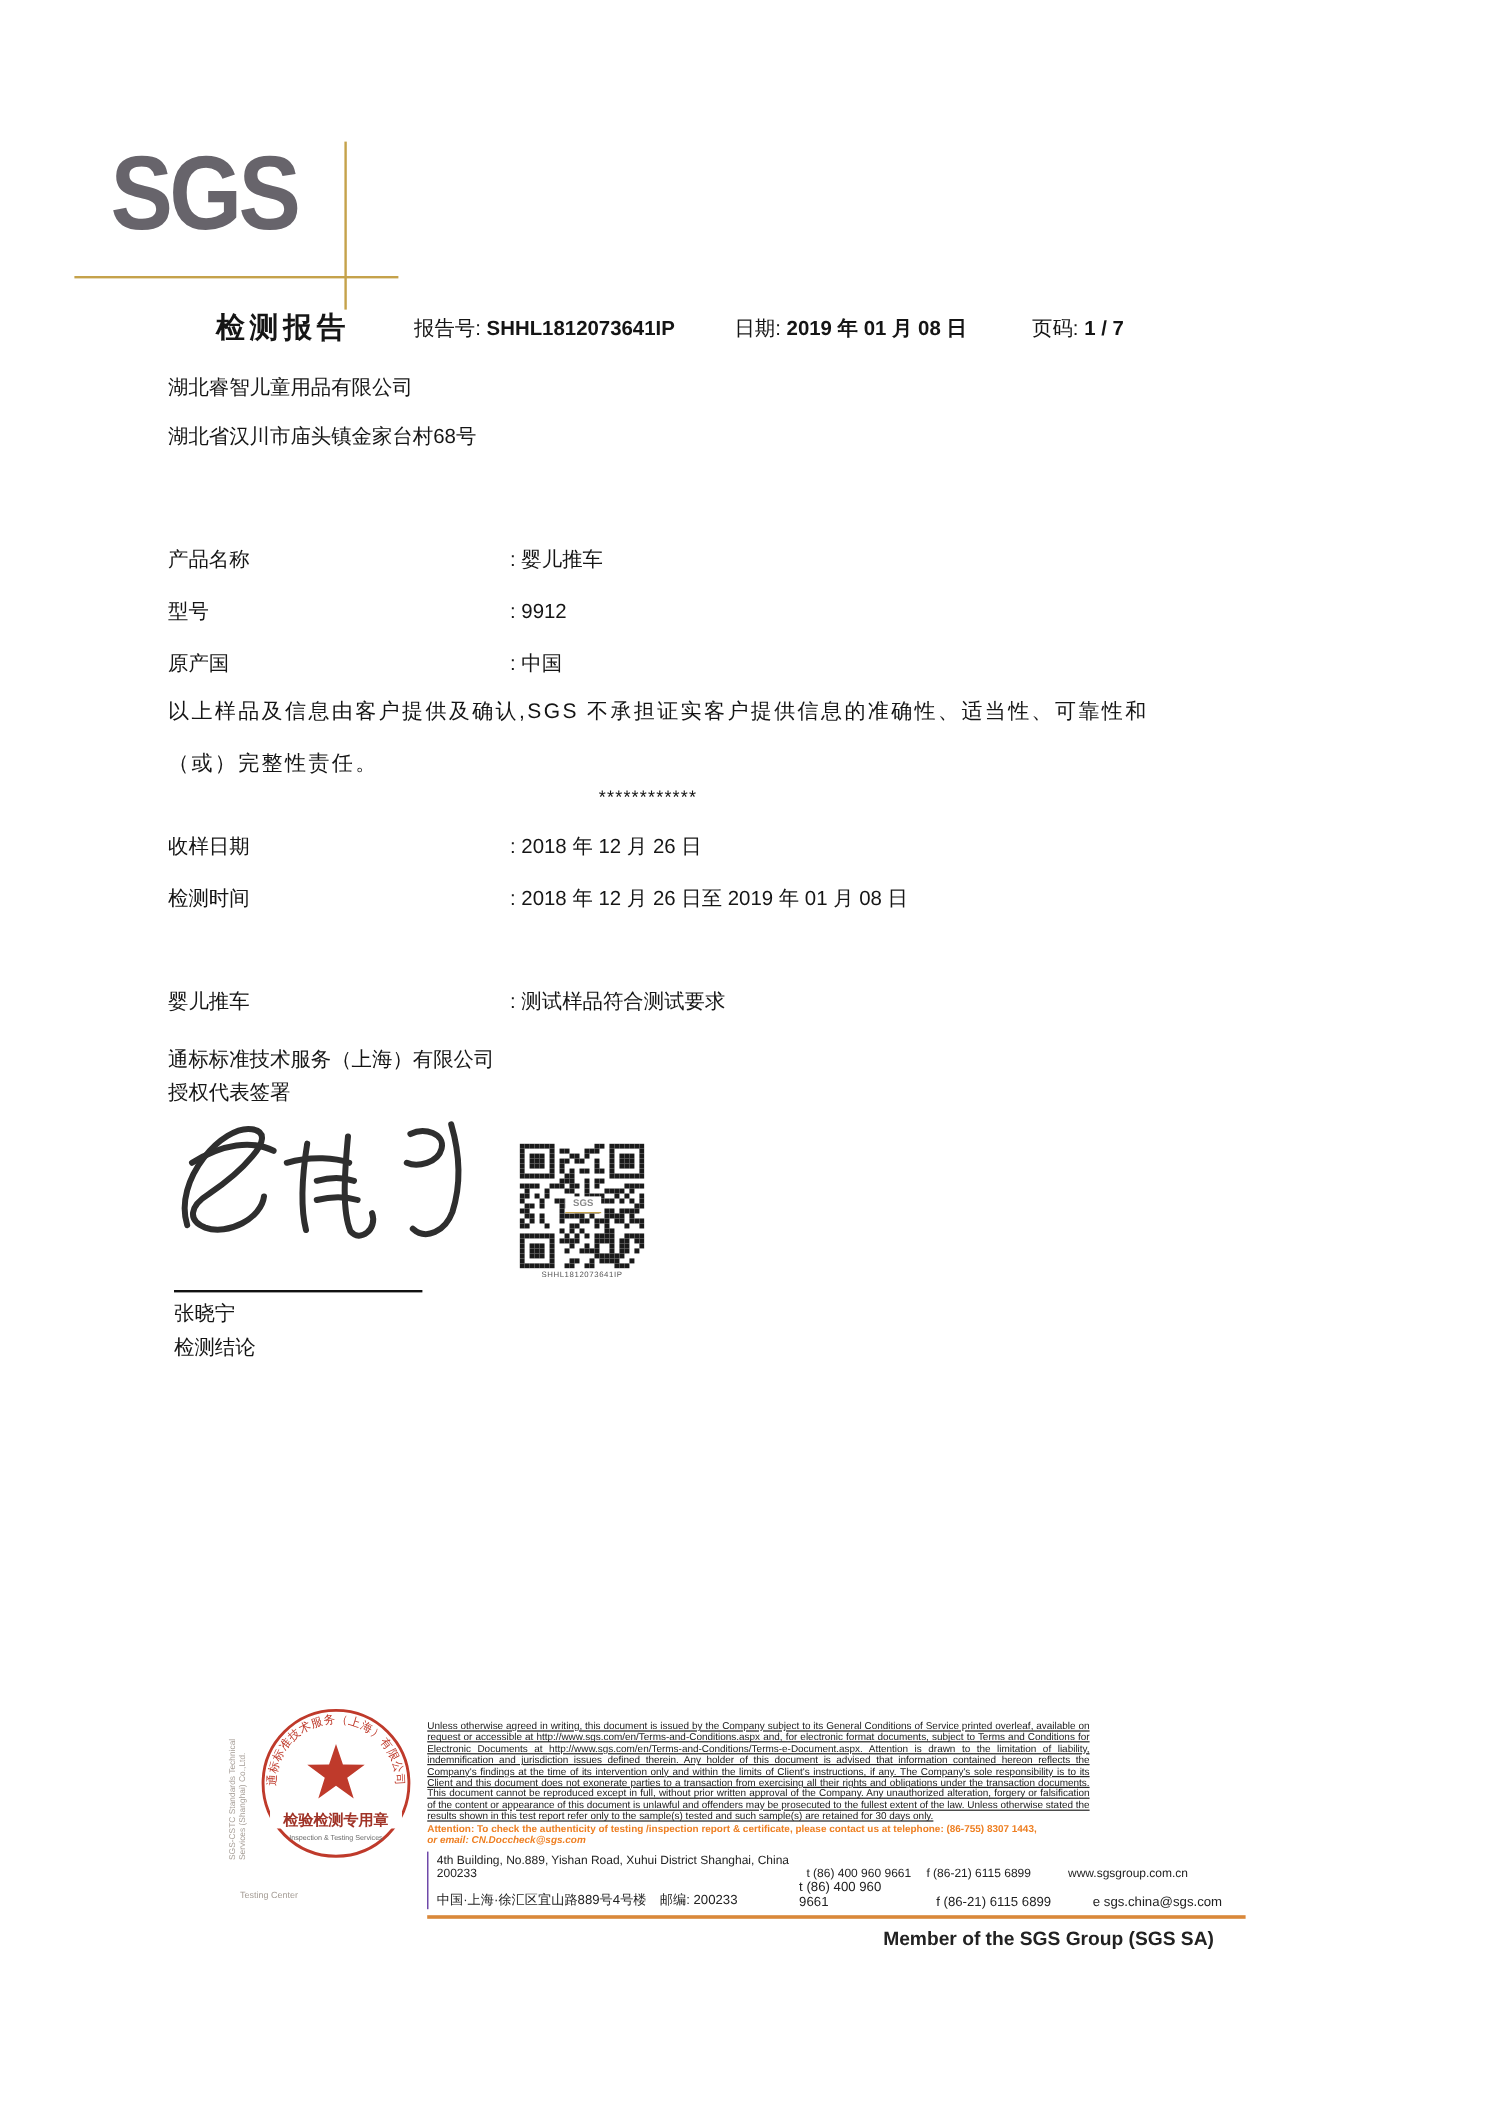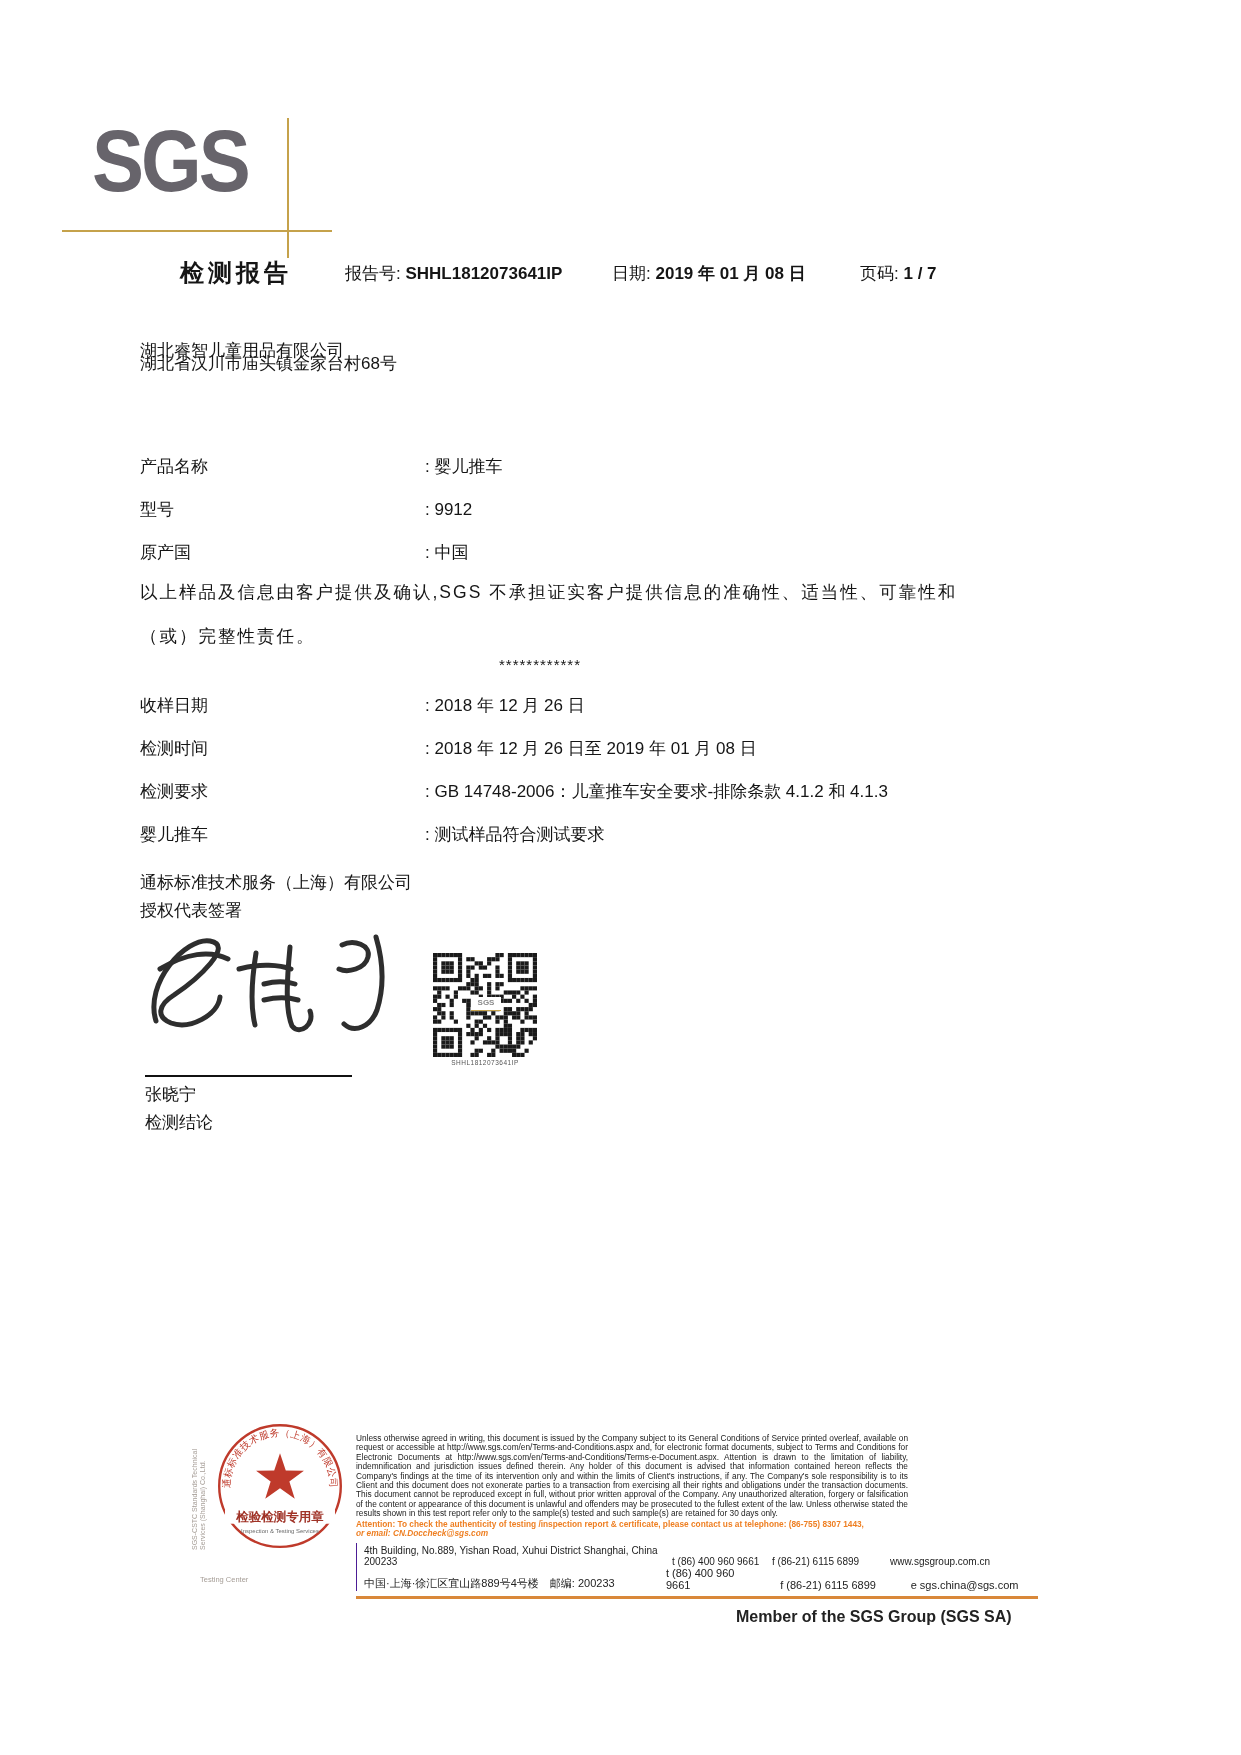--- a/index.html
+++ b/index.html
@@ -31,21 +31,21 @@
   .qr-wrap{width:104px;height:104px;background:#fff;}
   .qr-center{position:absolute;left:38px;top:44px;width:30px;height:13px;background:#fff;
              font-size:8px;font-weight:bold;color:#8a8a8a;text-align:center;line-height:12px;
              border-bottom:1px solid #c5a24b;}
   .qr-caption{font-size:6.5px;letter-spacing:0.5px;color:#555;text-align:center;width:104px;}
 
   
   .seal-side{writing-mode:vertical-rl;transform:rotate(180deg);font-size:7px;color:#a59d96;
              height:126px;line-height:8px;}
   .seal-bottom{font-size:7.5px;color:#a59d96;}
-  .terms{font-size:8.3px;line-height:9.4px;text-align:justify;color:#222;width:552px;}
+  .terms{font-size:8.3px;line-height:9.4px;text-align:justify;color:#222;width:552px;text-decoration:underline;}
   .attention{font-size:8.3px;line-height:9.6px;font-weight:bold;color:#ee7f22;width:552px;margin-top:1px;}
   .addr-block{border-left:1px solid #4c1d95;padding-left:7px;margin-top:4px;}
   .addr-row{display:flex;align-items:flex-end;height:24px;font-size:10px;color:#222;}
   .addr-row .a{width:308px;}
   .addr-row .t{width:100px;}
   .addr-row .f{width:118px;}
   .addr-row .s{width:150px;}
   .addr-cn{font-size:11px;gap:24px;}
   .footer-rule{background:#d9883a;height:3px;width:682px;margin-top:5px;}
   .member{font-size:16px;color:#222;margin-top:9px;margin-left:380px;font-weight:bold;}
@@ -68,21 +68,21 @@
   </div>
   <div class="abs meta" style="left:612px;top:262px;">
     <span>日期:</span>
     <b>2019 年 01 月 08 日</b>
   </div>
   <div class="abs meta" style="left:860px;top:262px;">
     <span>页码:</span>
     <b>1 / 7</b>
   </div>
 
-  <div class="abs body-text" style="left:140px;top:311px;margin-top:28px;">湖北睿智儿童用品有限公司</div>
+  <div class="abs body-text" style="left:140px;top:311px;">湖北睿智儿童用品有限公司</div>
   <div class="abs body-text" style="left:140px;top:352px;">湖北省汉川市庙头镇金家台村68号</div>
 
   <div class="field-row" style="top:455px;">
     <span class="flabel">产品名称</span><span class="fvalue">: 婴儿推车</span>
   </div>
   <div class="field-row" style="top:498px;">
     <span class="flabel">型号</span><span class="fvalue">: 9912</span>
   </div>
   <div class="field-row" style="top:541px;">
     <span class="flabel">原产国</span><span class="fvalue">: 中国</span>
@@ -91,23 +91,20 @@
   <div class="abs statement" style="left:140px;top:580px;width:990px;">以上样品及信息由客户提供及确认,SGS 不承担证实客户提供信息的准确性、适当性、可靠性和</div>
   <div class="abs statement" style="left:140px;top:624px;width:990px;">（或）完整性责任。</div>
 
   <div class="abs stars" style="left:140px;top:656px;width:800px;">************</div>
 
   <div class="field-row" style="top:694px;">
     <span class="flabel">收样日期</span><span class="fvalue">: 2018 年 12 月 26 日</span>
   </div>
   <div class="field-row" style="top:737px;">
     <span class="flabel">检测时间</span><span class="fvalue">: 2018 年 12 月 26 日至 2019 年 01 月 08 日</span>
-  </div>
-  <div class="field-row" style="top:780px;">
-    <span class="flabel">检测要求</span><span class="fvalue">: GB 14748-2006：儿童推车安全要求-排除条款 4.1.2 和 4.1.3</span>
   </div>
   <div class="field-row" style="top:823px;">
     <span class="flabel">婴儿推车</span><span class="fvalue">: 测试样品符合测试要求</span>
   </div>
 
   <div class="abs body-text" style="left:140px;top:871px;">通标标准技术服务（上海）有限公司</div>
   <div class="abs body-text" style="left:140px;top:899px;">授权代表签署</div>
 
   <svg class="abs" style="left:138px;top:923px;" width="275" height="150" viewBox="0 0 275 150" fill="none" stroke="#2e2e2e" stroke-width="5" stroke-linecap="round" stroke-linejoin="round">
     <path d="M18,98 C6,60 48,14 72,18 C97,22 60,56 36,72 C20,82 18,94 33,100 C52,107 80,92 82,74"></path>

